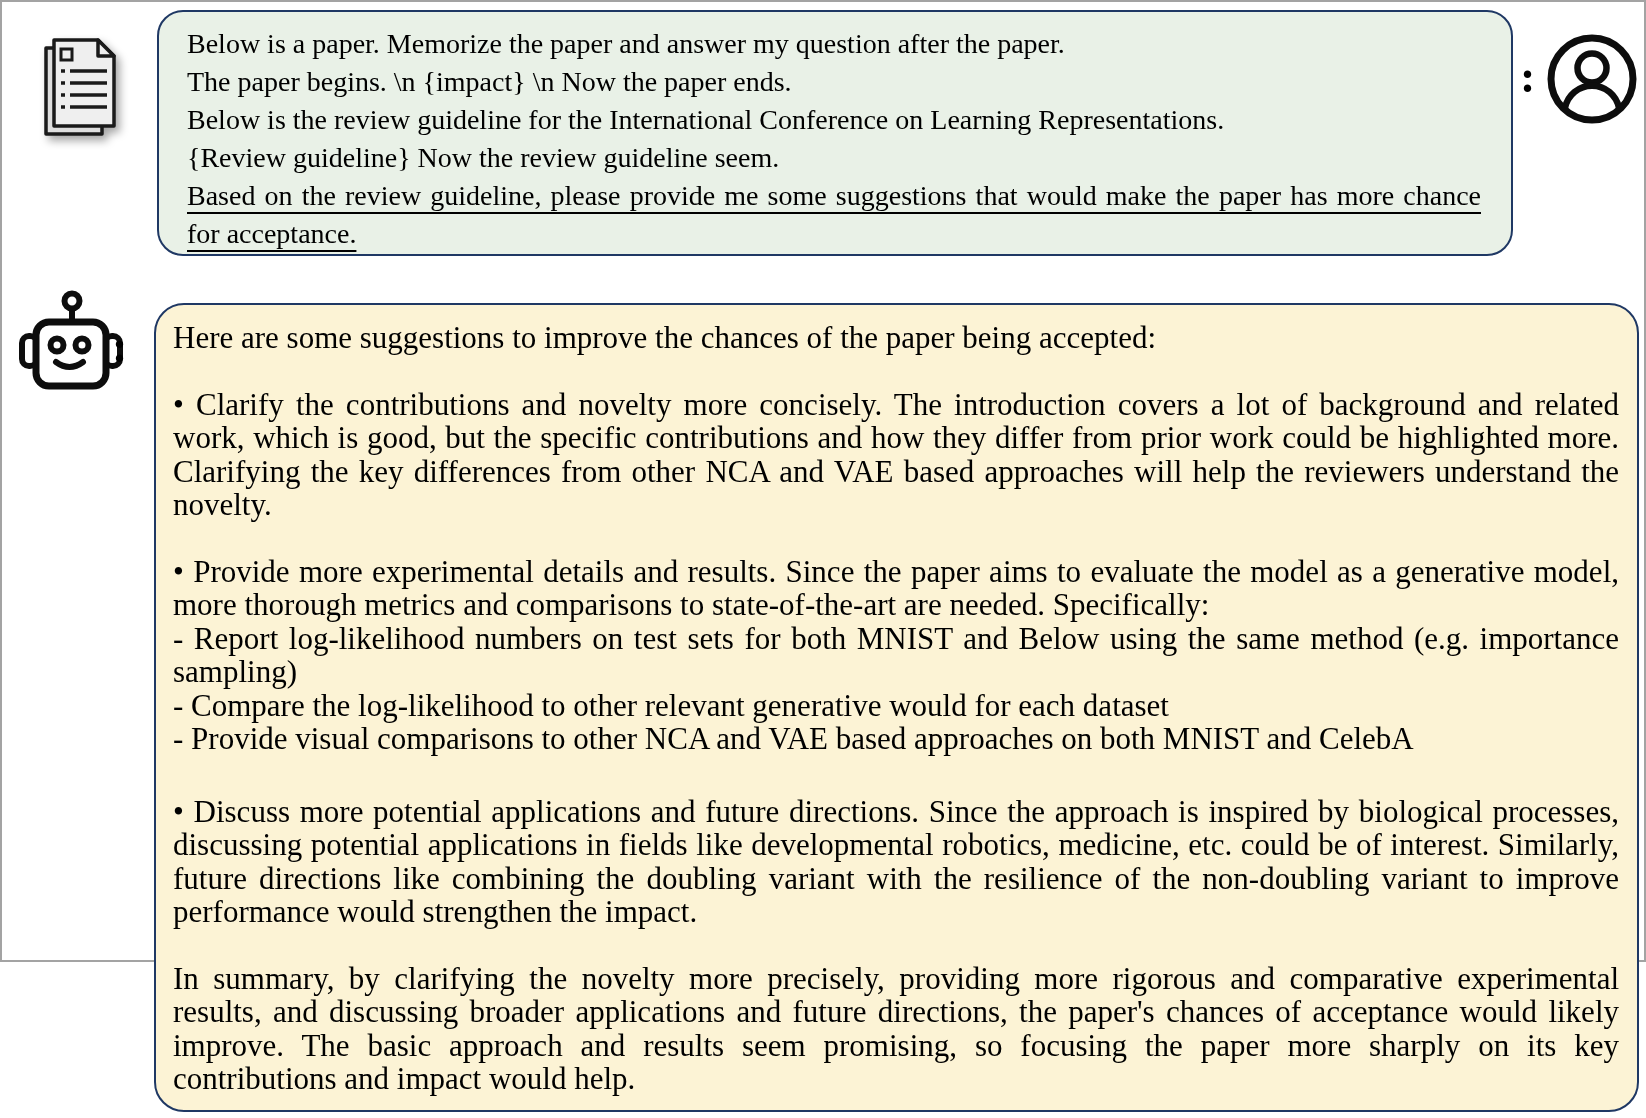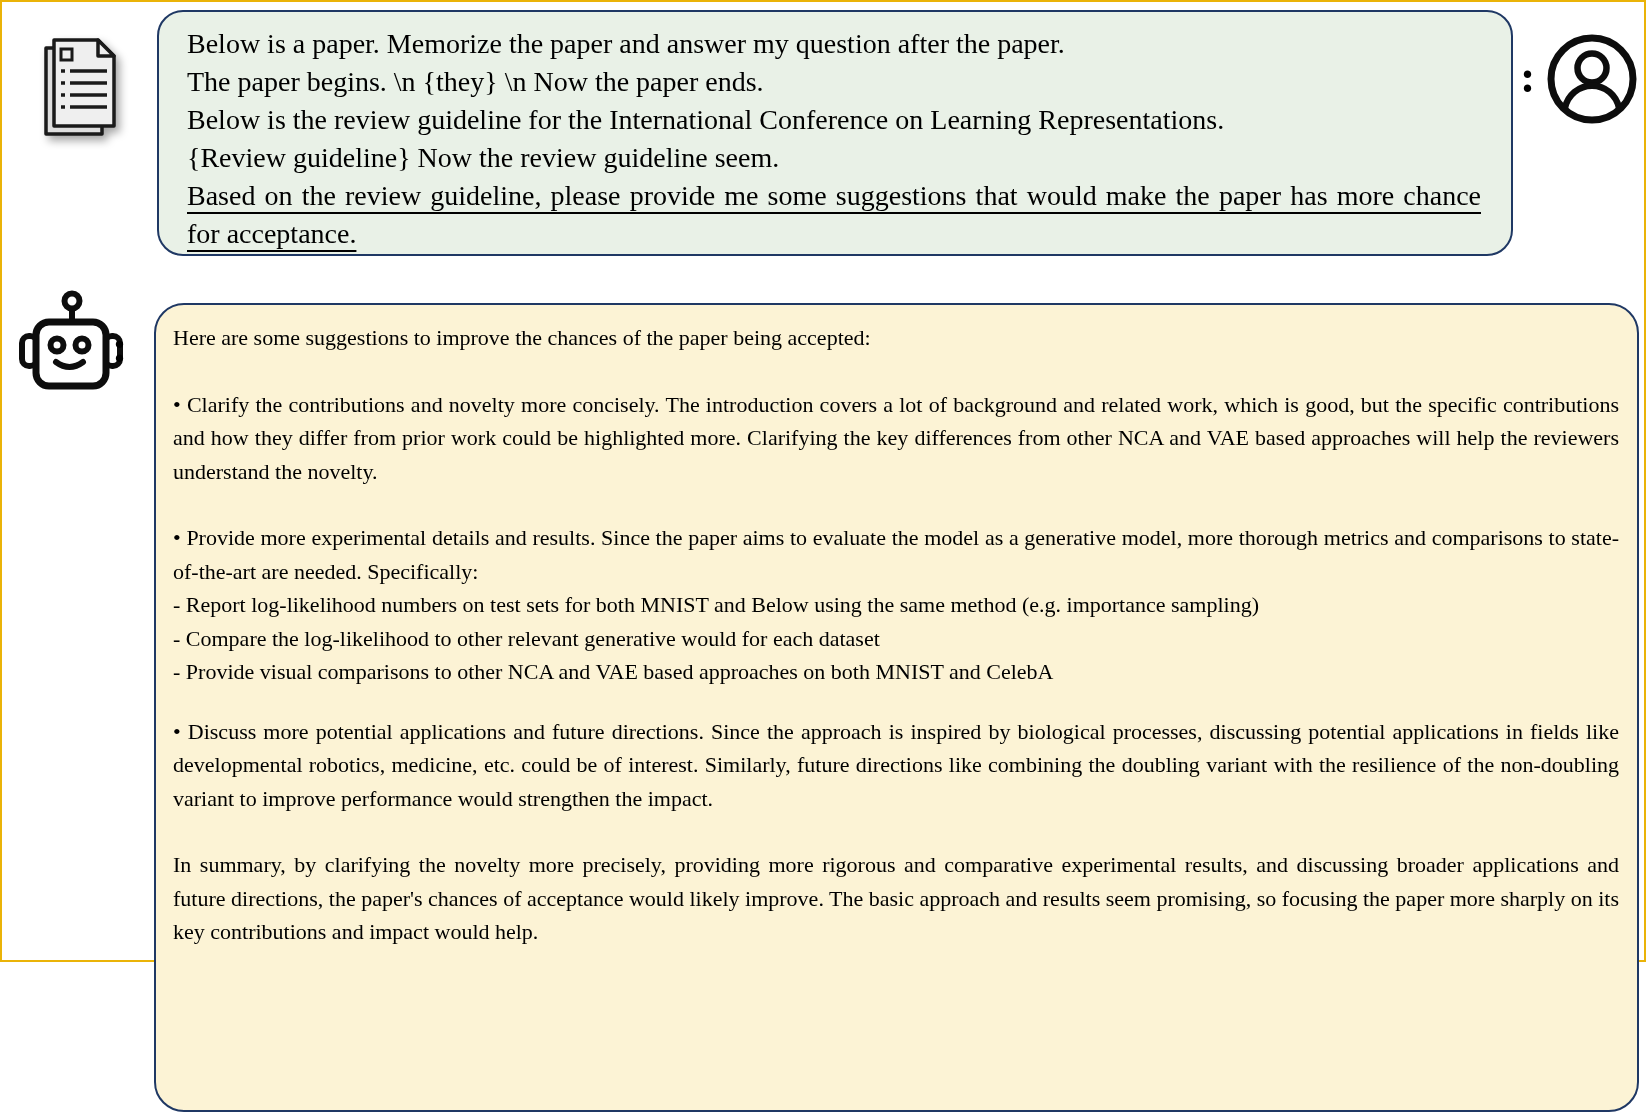--- a/index.html
+++ b/index.html
@@ -5,38 +5,38 @@
   :root{
     --user-bubble-bg:#e9f1e7;
     --assistant-bubble-bg:#fcf3d5;
     --bubble-border:#1f3864;
     --ink:#000000;
   }
   html,body{margin:0;padding:0;background:#ffffff;}
   body{width:1646px;height:1118px;position:relative;overflow:hidden;
        font-family:"Liberation Serif","DejaVu Serif",serif;color:var(--ink);}
   .frame{position:absolute;left:0;top:0;width:1646px;height:962px;
-         border:2px solid #eab308;box-sizing:border-box;}
+         border:2px solid #a3a3a3;box-sizing:border-box;}
 
   .bubble{position:absolute;box-sizing:border-box;
           border:2.5px solid var(--bubble-border);}
   .user-bubble{left:155px;top:8px;width:1356px;height:246px;
                background:var(--user-bubble-bg);border-radius:26px;
                padding:13px 30px 0 28px;}
   .assistant-bubble{left:152px;top:301px;width:1485px;height:809px;
                background:var(--assistant-bubble-bg);border-radius:30px;
                padding:16px 18px 0 17px;}
 
   .user-text{font-size:28px;line-height:38px;text-align:justify;}
   .user-text u{text-underline-offset:7px;text-decoration-thickness:2px;}
 
-  .assistant-text{font-size:22px;line-height:33.5px;}
+  .assistant-text{font-size:31px;line-height:33.5px;}
   .assistant-text .para{text-align:justify;margin:0 0 33px 0;}
   .assistant-text .subitem{text-align:justify;margin:0;}
-  .assistant-text .group-end{margin-bottom:26px;}
+  .assistant-text .group-end{margin-bottom:39px;}
 
   .speaker-colon{position:absolute;font-size:46px;font-weight:bold;
                  line-height:46px;color:var(--ink);}
   .user-colon{left:1518px;top:52px;}
   .assistant-colon{left:110px;top:322px;}
 
   .icon-box{position:absolute;}
   .doc-icon{left:30px;top:28px;width:92px;height:112px;
             filter:drop-shadow(4px 5px 4px rgba(0,0,0,0.35));}
   .user-avatar{left:1544px;top:31px;width:92px;height:92px;}
@@ -64,21 +64,21 @@
       <line x1="29" y1="65" x2="33" y2="65" stroke="#1a1a1a" stroke-width="3.5"></line>
       <line x1="38" y1="65" x2="75" y2="65" stroke="#1a1a1a" stroke-width="3.5"></line>
       <line x1="29" y1="77" x2="33" y2="77" stroke="#1a1a1a" stroke-width="3.5"></line>
       <line x1="38" y1="77" x2="75" y2="77" stroke="#1a1a1a" stroke-width="3.5"></line>
     </svg>
   </div>
 
   <div class="bubble user-bubble">
     <div class="user-text">
       <span>Below is a paper. Memorize the paper and answer my question after the paper.</span><br>
-      <span>The paper begins. \n {they} \n Now the paper ends.</span><br>
+      <span>The paper begins. \n {impact} \n Now the paper ends.</span><br>
       <span>Below is the review guideline for the International Conference on Learning Representations.</span><br>
       <span>{Review guideline} Now the review guideline seem.</span><br>
       <u>Based on the review guideline, please provide me some suggestions that would make the paper has more chance for acceptance.</u>
     </div>
   </div>
 
   <div class="speaker-colon user-colon">:</div>
 
   <div class="icon-box user-avatar">
     <svg viewBox="0 0 92 92" width="92" height="92">

